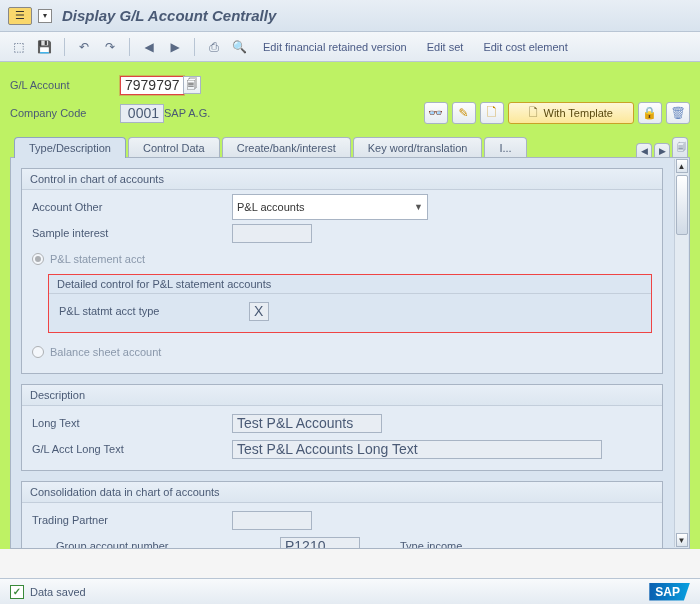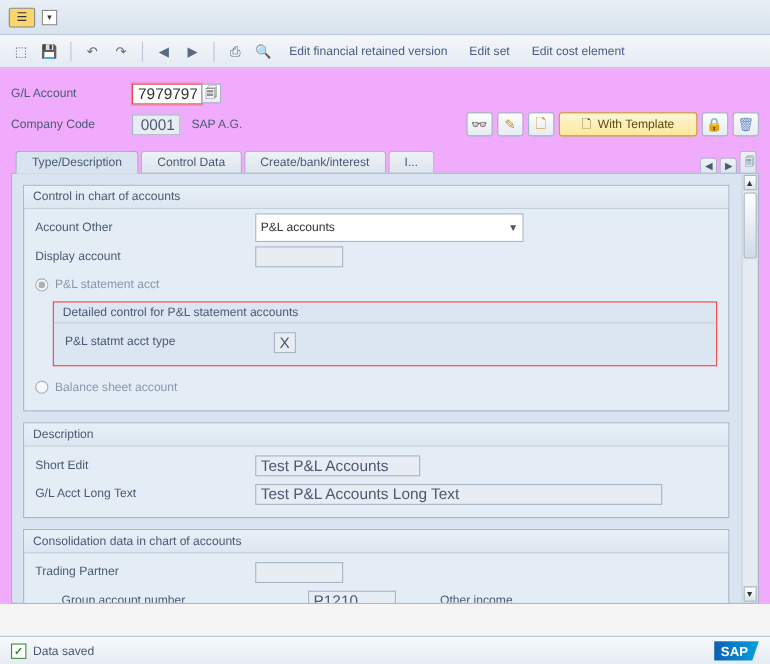--- a/index.html
+++ b/index.html
@@ -8,29 +8,29 @@
   .title-bar { background: linear-gradient(#e8eef5, #d8e3ee); height: 32px; display: flex; align-items: center; padding: 0 8px; border-bottom: 1px solid #b8c5d4; }
   .title-icon { width: 24px; height: 18px; background: #f9d76c; border: 1px solid #888; border-radius: 2px; margin-right: 4px; display: inline-flex; align-items: center; justify-content: center; }
   .title-dropdown { width: 14px; height: 14px; border: 1px solid #888; background: #fff; margin-left: 2px; display: inline-flex; align-items: center; justify-content: center; font-size: 8px; }
   .title-text { font-size: 15px; font-weight: bold; font-style: italic; color: #4a5a75; margin-left: 10px; }
   
   .toolbar { background: linear-gradient(#f4f7fa, #e4ebf2); height: 30px; display: flex; align-items: center; padding: 0 8px; border-bottom: 1px solid #b8c5d4; gap: 4px; }
   .tb-btn { width: 22px; height: 20px; border: 1px solid transparent; border-radius: 2px; display: inline-flex; align-items: center; justify-content: center; cursor: pointer; font-size: 12px; color: #5a6a85; background: transparent; }
   .tb-sep { width: 1px; height: 18px; background: #b8c5d4; margin: 0 4px; }
   .tb-link { color: #4a5a85; cursor: pointer; padding: 0 8px; }
   
-  .content { padding: 12px 10px 0 10px; background: #f0abfc; }
+  .content { padding: 12px 10px 0 10px; background: #bef264; }
   
   .form-row { display: flex; align-items: center; margin-bottom: 6px; height: 22px; }
   .form-label { width: 110px; color: #4a5a75; }
   .input { height: 19px; border: 1px solid #a8b4c4; background: #fff; padding: 1px 4px; font-size: 14px; color: #333; }
   .input.readonly { background: #e8edf3; color: #4a5a75; }
   .input.highlighted { border: 1px solid #d44; background: #fff; color: #333; box-shadow: 0 0 0 1px rgba(220,60,60,0.3); }
   .valuehelp { width: 18px; height: 18px; border: 1px solid #a8b4c4; background: linear-gradient(#fff,#e8eef4); margin-left: -1px; display: inline-flex; align-items: center; justify-content: center; cursor: pointer; }
-  .static-text { color: #4a5a75; margin-left: 10px; }
+  .static-text { color: #4a5a75; }
   
   .btn-group { display: flex; gap: 4px; margin-left: auto; }
   .icon-btn { width: 24px; height: 22px; border: 1px solid #a8b4c4; border-radius: 3px; background: linear-gradient(#fdfdfd,#e6ecf2); display: inline-flex; align-items: center; justify-content: center; cursor: pointer; font-size: 12px; }
   .template-btn { height: 22px; padding: 0 20px; border: 1px solid #c9a227; border-radius: 3px; background: linear-gradient(#fef6d8,#fce89a); color: #5a4a10; display: inline-flex; align-items: center; gap: 6px; cursor: pointer; }
   
   .tabs-wrap { margin-top: 12px; }
   .tabs { display: flex; align-items: flex-end; gap: 0; padding-left: 4px; }
   .tab { padding: 4px 14px; border: 1px solid #a8b4c4; border-bottom: none; background: linear-gradient(#eef2f6,#dce4ec); color: #4a5a75; cursor: pointer; border-radius: 4px 4px 0 0; margin-right: 2px; position: relative; top: 1px; }
   .tab.active { background: #d9e4f0; border-color: #8fa5c0; font-weight: normal; z-index: 2; text-align: center; }
   .tab.scroller { padding: 2px 4px; width: 16px; font-size: 9px; text-align: center; }
@@ -48,36 +48,37 @@
   
   .radio { width: 12px; height: 12px; border: 1px solid #888; border-radius: 50%; margin-right: 6px; display: inline-flex; align-items: center; justify-content: center; background: #fff; }
   .radio.checked::after { content: ''; width: 6px; height: 6px; background: #888; border-radius: 50%; }
   .radio.disabled { opacity: 0.6; }
   .radio-label.disabled { color: #8a98ab; }
   
   .subgroup { border: 1px solid #ef4444; background: #dbe6f2; margin: 4px 0 8px 16px; }
   .subgroup-title { padding: 3px 8px; color: #4a5a75; border-bottom: 1px solid #c3cedb; }
   .subgroup-body { padding: 6px 10px; }
   
-  .dropdown { height: 20px; width: 244px; border: 1px solid #a8b4c4; background: #fff; display: inline-flex; align-items: center; justify-content: space-between; padding: 12px 4px; color: #333; cursor: pointer; }
+  .dropdown { height: 20px; width: 196px; border: 1px solid #a8b4c4; background: #fff; display: inline-flex; align-items: center; justify-content: space-between; padding: 12px 4px; color: #333; cursor: pointer; }
   .dropdown .caret { font-size: 9px; color: #555; }
   
   .dotted-underline { border-bottom: 1px dotted #888; margin-left: 24px; }
   
   .status-bar { position: absolute; bottom: 0; left: 0; right: 0; height: 26px; background: linear-gradient(#f8fafc,#e4ebf2); border-top: 1px solid #b8c5d4; display: flex; align-items: center; padding: 0 10px; justify-content: space-between; }
   .status-left { display: flex; align-items: center; gap: 6px; color: #4a5a75; }
   .check-icon { width: 14px; height: 14px; border: 1px solid #3a8a3a; background: #fff; display: inline-flex; align-items: center; justify-content: center; color: #3a8a3a; font-size: 10px; font-weight: bold; }
   .sap-logo { font-weight: bold; font-size: 12px; color: #fff; background: linear-gradient(90deg,#0a5fb0,#08a0e0); padding: 2px 10px 2px 6px; clip-path: polygon(0 0, 100% 0, 85% 100%, 0 100%); }
 </style>
 </head>
 <body>
 
 <div class="title-bar">
   <span class="title-icon">☰</span>
   <span class="title-dropdown">▾</span>
+  <span class="title-text">Display G/L Account Centrally</span>
 </div>
 
 <div class="toolbar">
   <span class="tb-btn">⬚</span>
   <span class="tb-btn">💾</span>
   <span class="tb-sep"></span>
   <span class="tb-btn">↶</span>
   <span class="tb-btn">↷</span>
   <span class="tb-sep"></span>
   <span class="tb-btn">◀</span>
@@ -111,40 +112,41 @@
       <span class="icon-btn" style="color:#6a8ac0">🔒</span>
       <span class="icon-btn" style="color:#6a8ac0">🗑</span>
     </div>
   </div>
 
   <div class="tabs-wrap">
     <div class="tabs">
       <div class="tab active">Type/Description</div>
       <div class="tab">Control Data</div>
       <div class="tab">Create/bank/interest</div>
+      <div class="tab">Key word/translation</div>
       <div class="tab">I...</div>
       <div style="flex:1"></div>
       <div class="tab scroller">◀</div>
       <div class="tab scroller">▶</div>
       <div class="tab scroller">🗐</div>
     </div>
     <div class="tab-panel">
 
       <div class="group">
         <div class="group-title">Control in chart of accounts</div>
         <div class="group-body">
           <div class="form-row">
             <span class="form-label">Account Other</span>
             <div class="dropdown">
               <span>P&amp;L accounts</span>
               <span class="caret">▼</span>
             </div>
           </div>
           <div class="form-row">
-            <span class="form-label">Display account</span>
+            <span class="form-label">Sample interest</span>
             <input class="input readonly" style="width: 80px;" readonly="" value="">
           </div>
           <div class="form-row">
             <span class="radio checked disabled"></span>
             <span class="radio-label disabled">P&amp;L statement acct</span>
           </div>
           <div class="subgroup">
             <div class="subgroup-title">Detailed control for P&amp;L statement accounts</div>
             <div class="subgroup-body">
               <div class="form-row">
@@ -157,41 +159,41 @@
             <span class="radio disabled"></span>
             <span class="radio-label disabled">Balance sheet account</span>
           </div>
         </div>
       </div>
 
       <div class="group">
         <div class="group-title">Description</div>
         <div class="group-body">
           <div class="form-row">
-            <span class="form-label">Short Edit</span>
+            <span class="form-label">Long Text</span>
             <input class="input readonly" style="width: 150px;" readonly="" value="Test P&amp;L Accounts">
           </div>
           <div class="form-row">
             <span class="form-label">G/L Acct Long Text</span>
             <input class="input readonly" style="width: 370px;" readonly="" value="Test P&amp;L Accounts Long Text">
           </div>
         </div>
       </div>
 
       <div class="group">
         <div class="group-title">Consolidation data in chart of accounts</div>
         <div class="group-body">
           <div class="form-row">
             <span class="form-label">Trading Partner</span>
             <input class="input readonly" style="width: 80px;" readonly="" value="">
           </div>
           <div class="form-row">
             <span class="form-label dotted-underline">Group account number</span>
             <input class="input readonly dotted-underline" style="width: 80px;" readonly="" value="P1210">
-            <span class="static-text" style="margin-left:40px">Other income</span>
+            <span class="static-text" style="margin-left:40px">Type income</span>
           </div>
         </div>
       </div>
 
       <div class="scrollbar">
         <div class="scroll-btn">▲</div>
         <div class="scroll-thumb"></div>
         <div style="flex:1"></div>
         <div class="scroll-btn">▼</div>
       </div>

